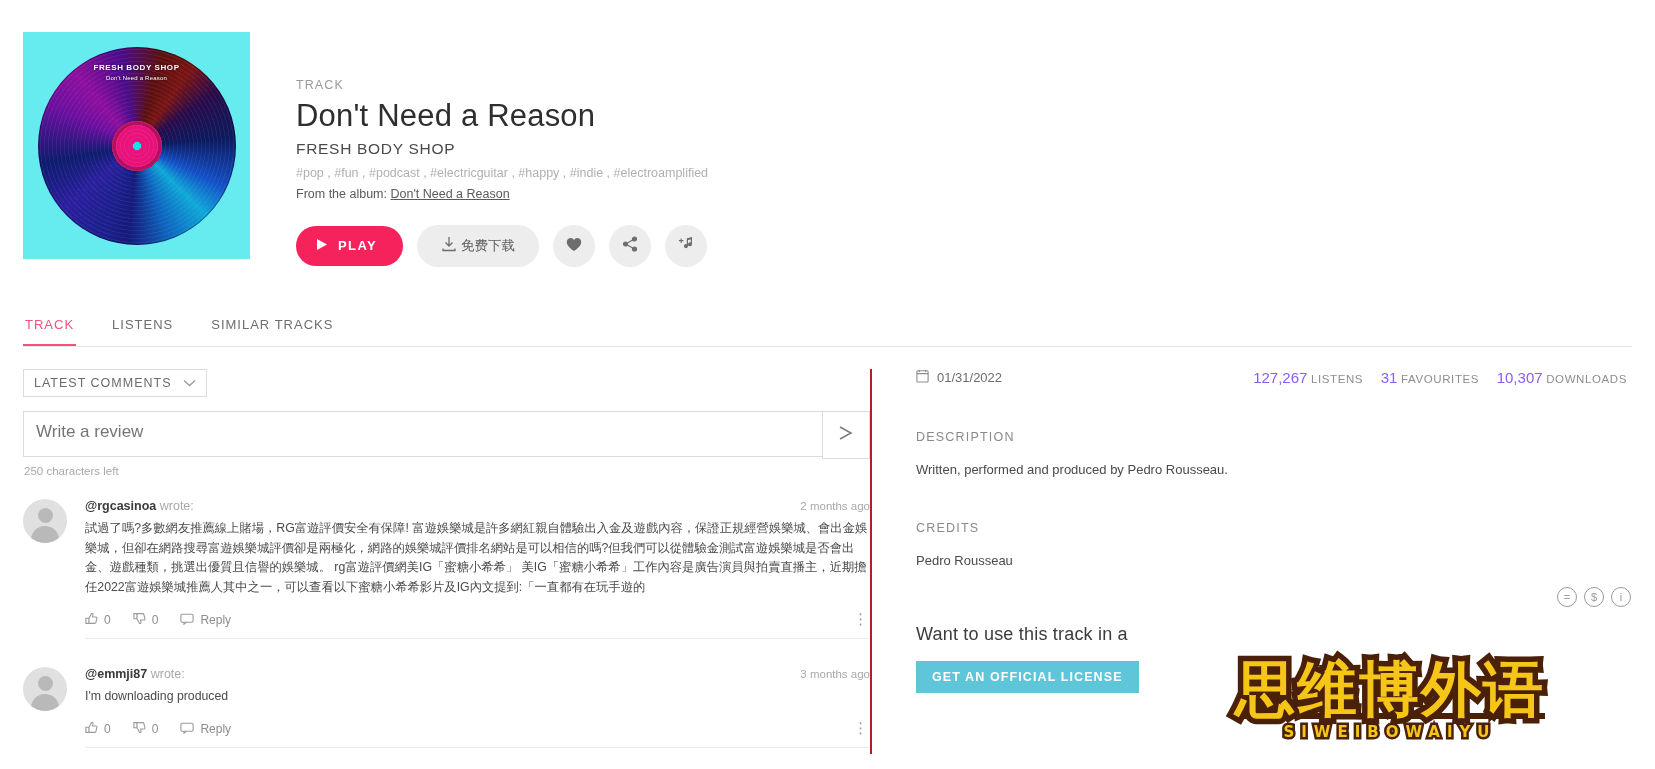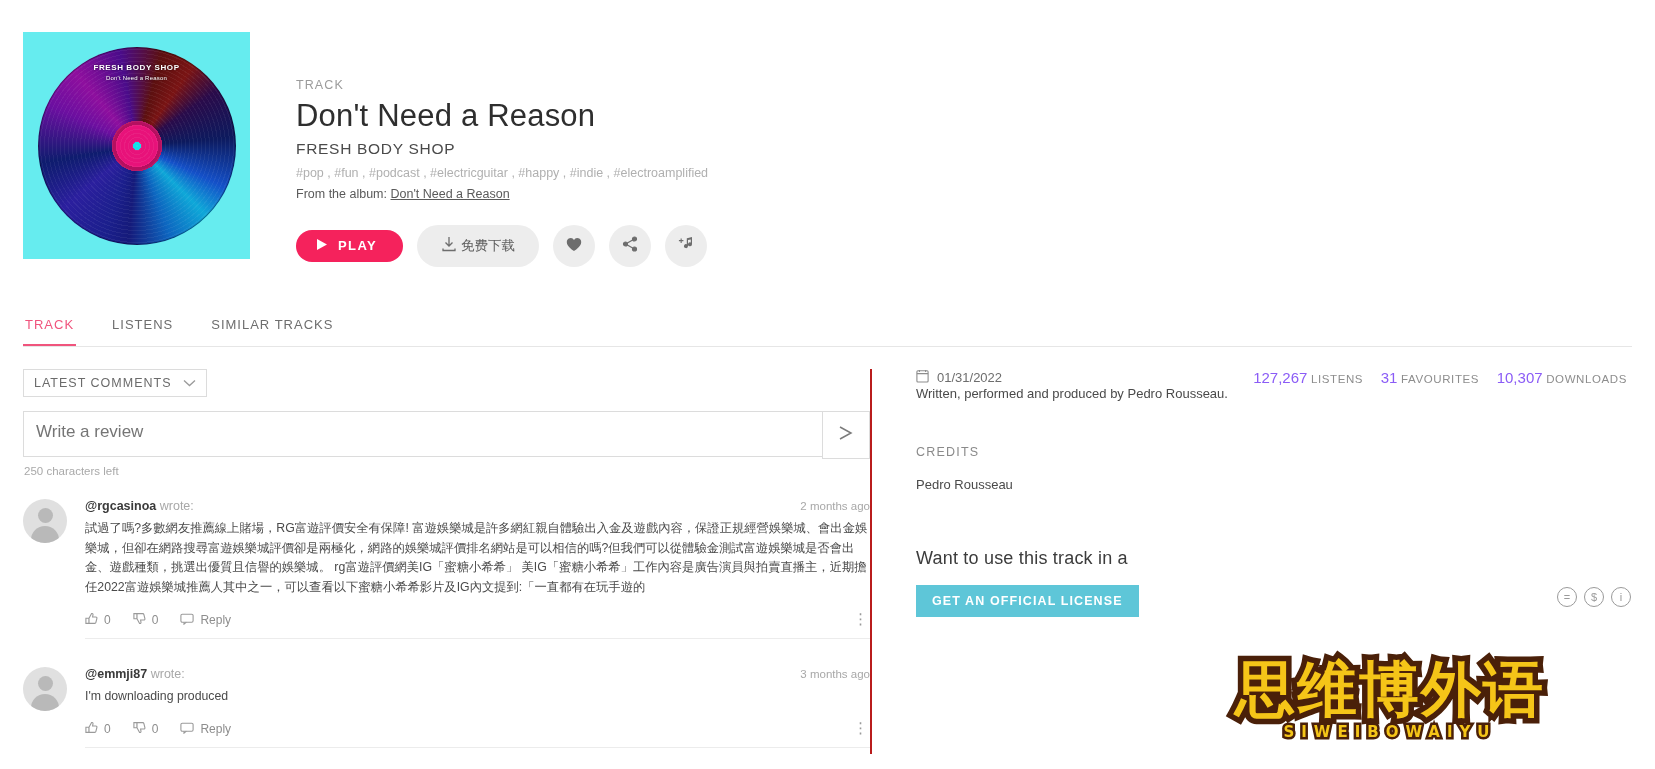--- a/index.html
+++ b/index.html
@@ -53,21 +53,21 @@
   .kicker { font-size: 12.5px; letter-spacing:1.1px; color:#9b9b9b; margin-bottom:6px; }
   .title { font-size: 31px; font-weight:400; color:#2e2e2e; letter-spacing:.2px; margin:0 0 6px 0; line-height:1.15; }
   .artist { font-size:15.5px; color:#4a4a4a; letter-spacing:.7px; margin-bottom:8px; }
   .tags { font-size:12.5px; color:#b0b0b0; margin-bottom:7px; }
   .album-line { font-size:12.5px; color:#5a5a5a; }
   .album-line a { color:#5a5a5a; text-decoration:underline; }
 
   
   .actions { display:flex; align-items:center; gap:14px; margin-top:24px; }
   .btn-play {
-    height:32px; padding:0 26px 0 20px; border:none; border-radius:21px;
+    height:40px; padding:0 26px 0 20px; border:none; border-radius:21px;
     background:#f5225c; color:#fff; font-size:13px; font-weight:700;
     letter-spacing:1.4px; display:flex; align-items:center; gap:10px; cursor:pointer;
   }
   .btn-dl {
     height:42px; padding:0 24px; border:none; border-radius:21px;
     background:#ededed; color:#5c5c5c; font-size:13.5px;
     display:flex; align-items:center; gap:4px; cursor:pointer;
   }
   .ico-btn {
     width:42px; height:42px; border-radius:50%; border:none; background:#ededed;
@@ -142,21 +142,21 @@
   .cc {
     width:20px; height:20px; border-radius:50%; border:1.4px solid #9a9a9a;
     color:#9a9a9a; font-size:11px; display:flex; align-items:center; justify-content:center;
   }
 
   
   .watermark { position:absolute; right:110px; bottom:28px; pointer-events:none; user-select:none; }
   .wm-main {
     font-size:60px; font-weight:700; color:#f5c518; letter-spacing:2px;
     -webkit-text-stroke: 11px #4a2009; paint-order: stroke fill;
-    font-family:"DejaVu Sans", sans-serif; line-height:1;
+    font-family:"DejaVu Sans", sans-serif; line-height:1;text-decoration:underline;
   }
   .wm-sub {
     text-align:center; font-size:15px; font-weight:700; color:#f5c518; letter-spacing:7px;
     -webkit-text-stroke:5px #4a2009; paint-order: stroke fill; margin-top:4px;
     font-family:"DejaVu Sans", sans-serif;
   }
 </style>
 </head>
 <body>
 
@@ -361,20 +361,21 @@
         <div class="stats">
           <b>127,267</b>
           <span class="lbl">LISTENS</span><span class="gap"></span>
           <b>31</b>
           <span class="lbl">FAVOURITES</span><span class="gap"></span>
           <b>10,307</b>
           <span class="lbl">DOWNLOADS</span>
         </div>
       </div>
 
+      <div class="rsec-title">DESCRIPTION</div>
       <div class="rsec-body">Written, performed and produced by Pedro Rousseau.</div>
 
       <div class="rsec-title">CREDITS</div>
       <div class="rsec-body">Pedro Rousseau</div>
 
       <div class="cc-icons">
         <div class="cc">=</div>
         <div class="cc">$</div>
         <div class="cc">i</div>
       </div>

